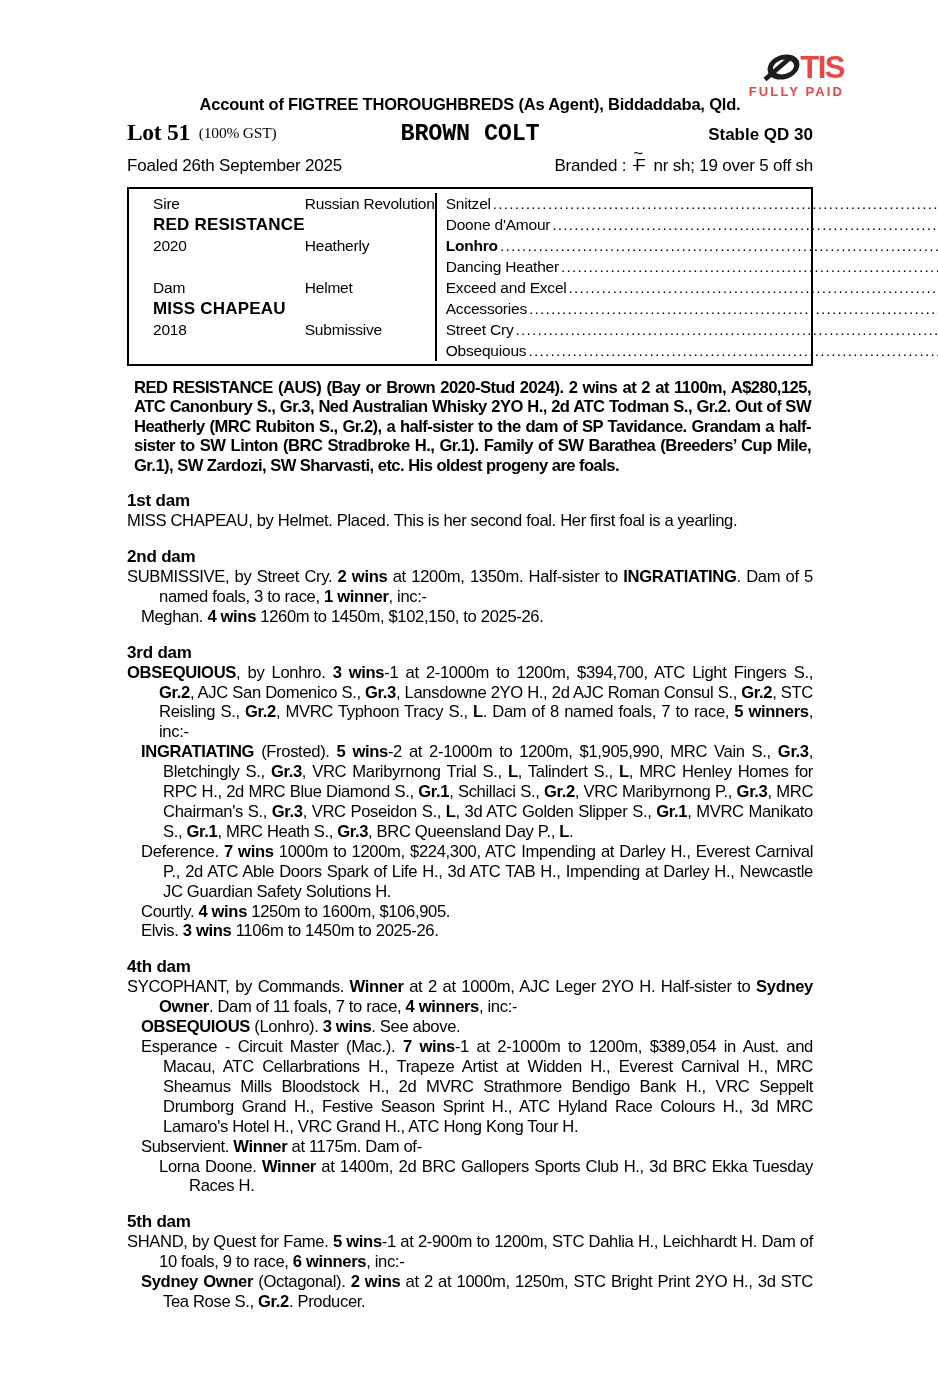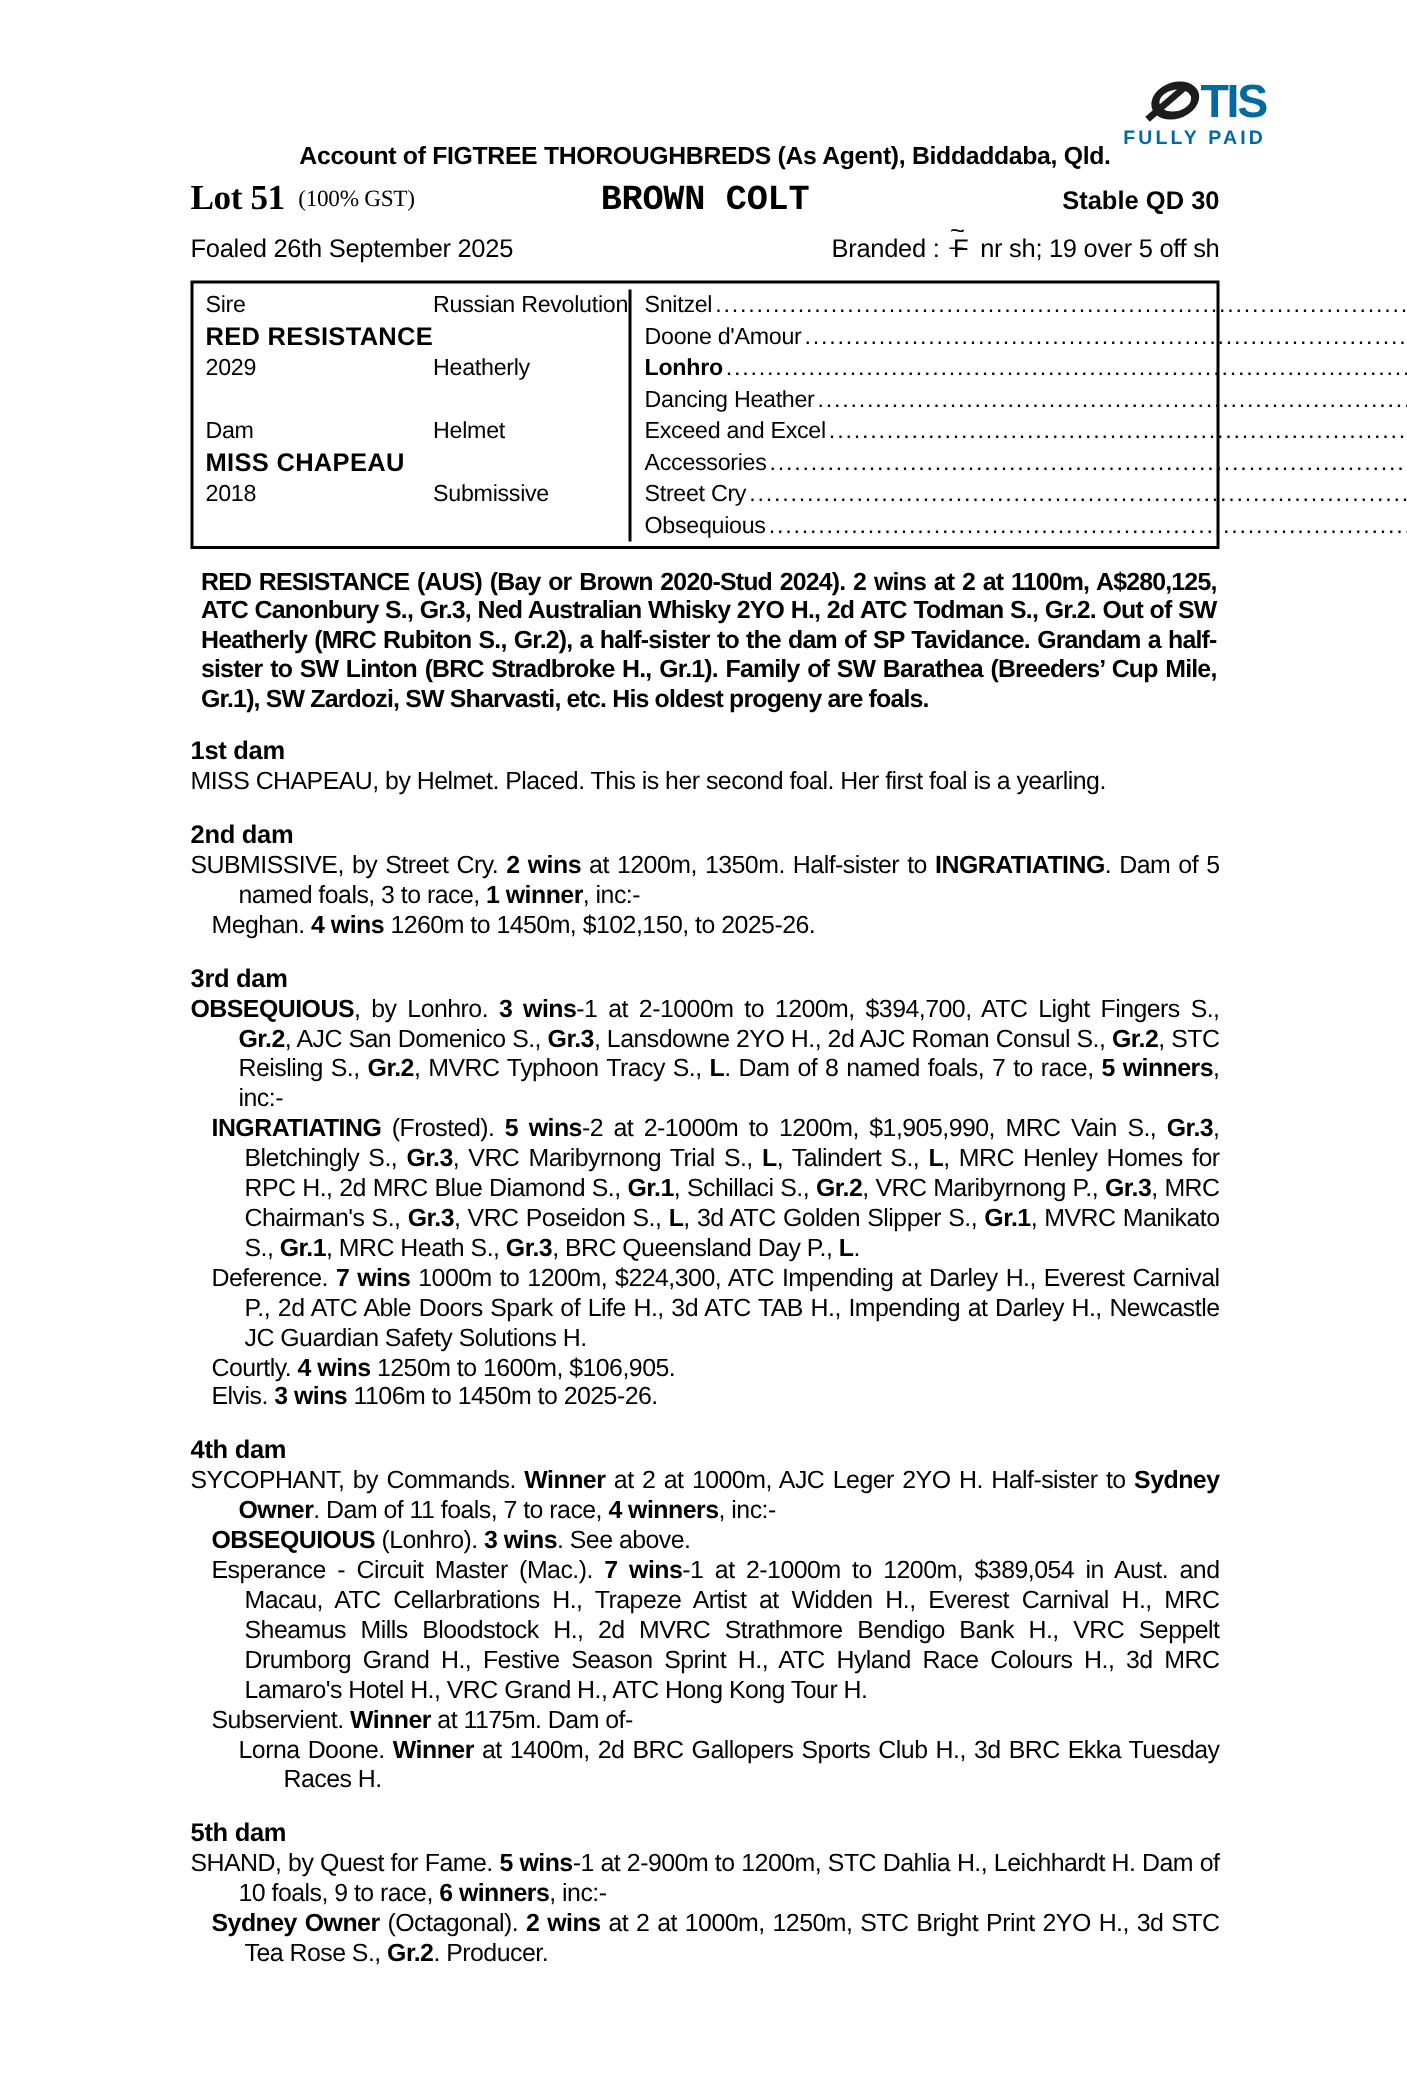--- a/index.html
+++ b/index.html
@@ -1,19 +1,19 @@
 <!DOCTYPE html>
 <html><head>
 <meta charset="utf-8">
 <style>
   html,body{margin:0;padding:0;background:#e8e8e8;}
   .page{position:relative;width:938px;height:1400px;background:#ffffff;color:#000;
         font-family:"Liberation Sans","DejaVu Sans",sans-serif;overflow:hidden;margin:0 auto;}
   
-  .logo{position:absolute;top:52px;right:94px;text-align:center;color:#0369a1;}
+  .logo{position:absolute;top:52px;right:94px;text-align:center;color:#ef4444;}
   .logo-top{display:flex;align-items:center;justify-content:flex-end;height:32px;}
   .tis{font-weight:bold;font-size:31px;letter-spacing:-1.5px;line-height:30px;}
   .fully{font-weight:bold;font-size:13px;letter-spacing:2.1px;margin-top:0px;white-space:nowrap;}
   
   .content{position:absolute;left:127px;top:95px;width:686px;}
   .account{text-align:center;font-weight:bold;font-size:16.5px;letter-spacing:-0.2px;line-height:19px;}
   .lotrow{display:grid;grid-template-columns:1fr auto 1fr;align-items:baseline;margin-top:5px;}
   .lotleft{display:flex;align-items:center;gap:9px;font-family:Liberation Serif, serif;}
   .lot{font-weight:bold;font-size:23.5px;letter-spacing:-0.3px;}
   .gst{font-size:15.5px;letter-spacing:-0.2px;}
@@ -21,21 +21,21 @@
   .stable{font-weight:bold;font-size:17px;justify-self:end;}
   .foalrow{display:flex;justify-content:space-between;margin-top:8px;font-size:17px;line-height:21px;letter-spacing:-0.2px;}
   .branded{display:flex;align-items:baseline;}
   .branded .blbl{margin-right:7px;}
   .brandmark{position:relative;display:inline-block;font-size:17px;margin:0 8px 0 2px;}
   .brandmark .tilde{position:absolute;top:-12px;left:-2px;font-size:17px;letter-spacing:0;}
   .brandmark .bf{position:relative;display:inline-block;}
   .brandmark .bf::after{content:"";position:absolute;left:-2.5px;top:9.5px;width:9px;height:1.7px;background:#000;}
   
   .ped{display:flex;border:2px solid #000;margin-top:11px;padding:4px 0 3px 0;}
-  .pcol1{width:203px;padding-left:8px;box-sizing:border-box;}
+  .pcol1{width:203px;padding-left:24px;box-sizing:border-box;}
   .pcol2{width:134px;}
   .pcol3{flex:1;border-left:2px solid #000;padding:0 4px 0 9px;}
   .prow{height:21px;line-height:21px;font-size:15.5px;letter-spacing:-0.2px;white-space:nowrap;}
   .pcol1 .prow b,.pcol2 .prow b{font-size:17px;letter-spacing:0.2px;}
   .lrow{display:flex;align-items:baseline;height:21px;line-height:21px;font-size:15.5px;letter-spacing:-0.2px;}
   .ln,.rn{white-space:nowrap;}
   .ldots{flex:1;overflow:hidden;white-space:nowrap;margin:0 2px;}
   .ldots::before{content:"....................................................................................";letter-spacing:1.2px;}
   
   .blurb{margin-top:12px;padding:0 2px 0 7px;font-weight:bold;font-size:16.6px;line-height:19.4px;
@@ -87,21 +87,21 @@
         <span class="brandmark"><span class="tilde">~</span><span class="bf">F</span></span>
         <span>nr sh; 19 over 5 off sh</span>
       </div>
     </div>
 
     <div class="ped">
       <div class="pcol1">
 
       <div class="prow"><span>Sire</span></div>
           <div class="prow"><b>RED RESISTANCE</b></div>
-          <div class="prow"><span>2029</span></div>
+          <div class="prow"><span>2020</span></div>
           <div class="prow"></div>
           <div class="prow"><span>Dam</span></div>
           <div class="prow"><b>MISS CHAPEAU</b></div>
           <div class="prow"><span>2018</span></div>
           <div class="prow"></div>
         </div>
       <div class="pcol2">
 
       <div class="prow"><span>Russian Revolution</span></div>
           <div class="prow"></div>

